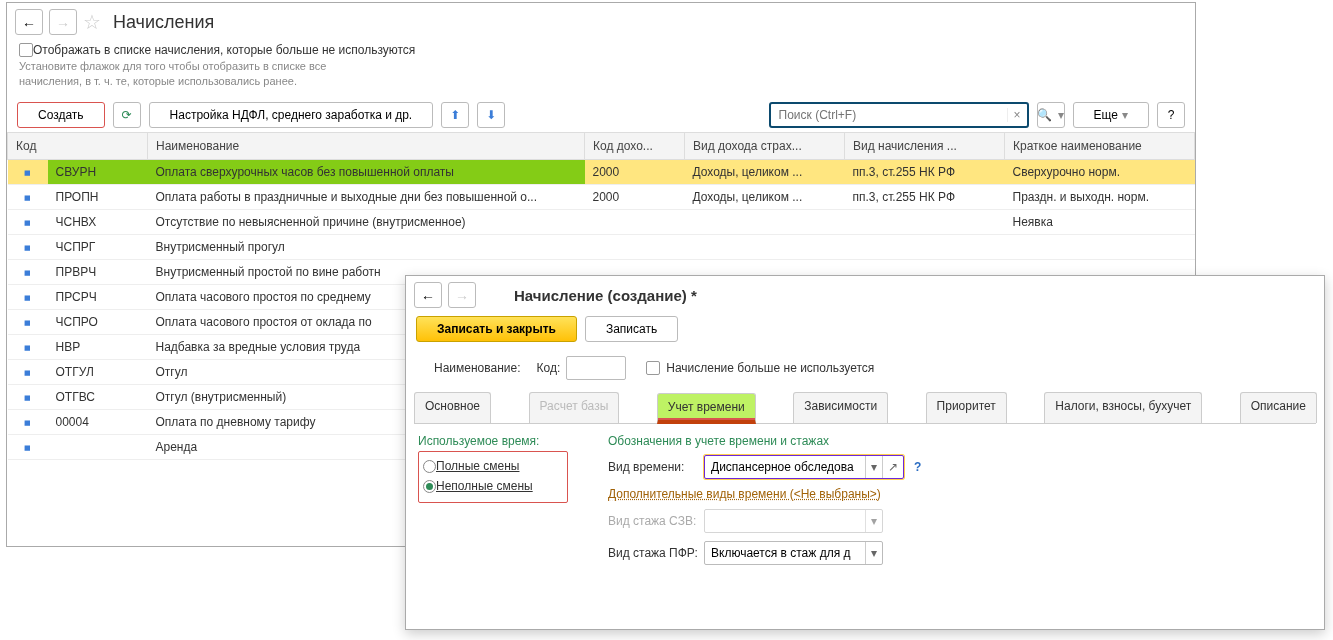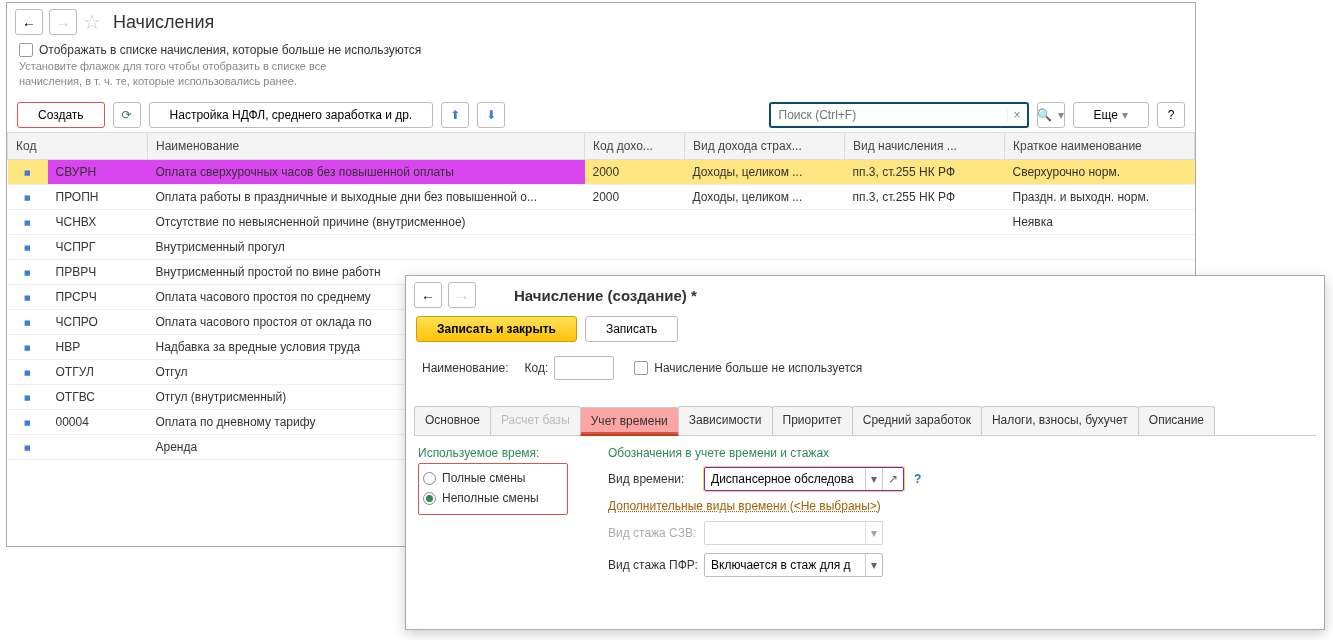--- a/index.html
+++ b/index.html
@@ -6,46 +6,46 @@
 body { font-family: Arial, sans-serif; font-size: 12px; color: #333; background: #fff; position: relative; width: 1333px; height: 640px; }
 .window { border: 1px solid #aaa; background: #fff; position: absolute; }
 .main-window { left: 6px; top: 2px; width: 1190px; height: 545px; }
 .toolbar { display: flex; align-items: center; padding: 6px 8px; gap: 6px; }
 .btn { background: #fff; border: 1px solid #bbb; border-radius: 3px; padding: 4px 20px; cursor: pointer; display: inline-flex; align-items: center; gap: 4px; height: 26px; font-size: 12px; }
 .btn.icon-only { padding: 4px 6px; width: 28px; justify-content: center; }
 .btn.red-border { border: 1px solid #d9534f; }
 .btn.yellow { background: linear-gradient(#ffe259,#ffc107); border: 1px solid #c9a200; font-weight: bold; }
 .star { color: #ccc; font-size: 20px; }
 .title { font-size: 18px; font-weight: normal; color: #333; margin-left: 6px; }
-.subrow { padding: 2px 12px; display: flex; align-items: center; gap: 6px; }
+.subrow { padding: 2px 12px; display: flex; align-items: center; }
 .subtext { color: #888; font-size: 11px; max-width: 350px; line-height: 1.4; padding: 0 12px 8px 12px; }
 .action-bar { display: flex; align-items: center; gap: 8px; padding: 4px 10px; }
 .action-bar .spacer { flex: 1; }
 .search-box { display: flex; align-items: center; border: 2px solid #0c4a6e; border-radius: 3px; height: 26px; width: 260px; }
 .search-box input { border: none; outline: none; padding: 0 8px; flex: 1; font-size: 12px; color: #888; background: transparent; }
 .search-box .clear { padding: 0 6px; color: #888; cursor: pointer; border-left: 1px solid #eee; }
 .tbl { width: 100%; border-collapse: collapse; }
 .tbl th { background: #f4f4f4; border: 1px solid #ddd; padding: 6px 8px; text-align: left; font-weight: normal; color: #444; }
 .tbl td { border-bottom: 1px solid #eee; padding: 5px 8px; white-space: nowrap; overflow: hidden; text-overflow: ellipsis; }
 .tbl tr.sel td { background: #ffe680; }
-.tbl tr.sel2 td:nth-child(2),.tbl tr.sel2 td:nth-child(3){ background: #d946ef; }
+.tbl tr.sel2 td:nth-child(2),.tbl tr.sel2 td:nth-child(3){ background: #84cc16; }
 .bullet { color: #3b7dd8; font-size: 10px; display: inline-block; transform: rotate(45deg); }
 .dialog { left: 405px; top: 275px; width: 920px; height: 355px; box-shadow: 0 4px 12px rgba(0,0,0,0.2); }
 .dlg-title { font-size: 15px; font-weight: bold; margin-left: 32px;}
-.form-row { display: flex; align-items: center; gap: 6px; padding: 6px 16px; }
+.form-row { display: flex; align-items: center; gap: 6px; padding: 6px 28px; }
 .form-row label { color: #333; }
 .text-input { border: 1px solid #bbb; border-radius: 2px; padding: 3px 6px; height: 24px; font-size: 12px; }
-.tabs { display: flex; border-bottom: 1px solid #ccc; margin: 20px 8px 0 8px; }
+.tabs { display: flex; border-bottom: 1px solid #ccc; margin: 6px 8px 0 8px; justify-content: space-between; }
 .tab { padding: 6px 10px; border: 1px solid #ccc; border-bottom: none; background: #f4f4f4; margin-right: -1px; cursor: pointer; border-radius: 3px 3px 0 0; font-size: 12px; }
 .tab.disabled { color: #bbb; }
-.tab.active { background: #fca5a5; border-bottom: 2px solid #c2410c; position: relative; top: 1px; }
+.tab.active { background: #bef264; border-bottom: 4px solid #c2410c; position: relative; top: 1px; }
 .tab.active.under { box-shadow: inset 0 -2px 0 #d9534f; }
 .tab-body { padding: 10px 12px; display: flex; gap: 40px; }
 .section-title { color: #2e8b57; margin-bottom: 3px; }
-.radio-row { display: flex; align-items: center; gap: 6px; padding: 3px 0; }
+.radio-row { display: flex; align-items: center; padding: 3px 0; text-decoration: underline; }
 .radio-outer { width: 13px; height: 13px; border: 1px solid #888; border-radius: 50%; display: inline-flex; align-items: center; justify-content: center; }
 .radio-outer.checked::after { content: ""; width: 7px; height: 7px; background: #2e8b57; border-radius: 50%; }
 .radio-group.hl { border: 1px solid #d9534f; padding: 4px 6px 6px 4px; border-radius: 2px; width: 150px;}
 .combo { display: inline-flex; align-items: center; border: 1px solid #bbb; border-radius: 2px; height: 24px; }
 .combo input { border: none; outline: none; padding: 0 6px; font-size: 12px; width: 160px; background: transparent; }
 .combo .cbtn { border-left: 1px solid #ccc; padding: 0 5px; color: #666; cursor: pointer; height: 100%; display: flex; align-items: center; }
 .combo.hl { border: 1px solid #6d28d9; box-shadow: 0 0 0 1px #ffcf4d; }
 .link { color: #a16207; text-decoration: underline dotted; cursor: pointer; }
 .qmark { color: #2a6cc2; font-weight: bold; margin-left:4px; cursor:pointer;}
 .chk { width:14px; height:14px; border:1px solid #999; border-radius:2px; display:inline-block;}
@@ -254,21 +254,20 @@
     <span class="chk" style="margin-left:14px"></span>
     <span>Начисление больше не используется</span>
   </div>
 
   <div class="tabs" id="tabs">
       <div class="tab">Основное</div>
       <div class="tab disabled">Расчет базы</div>
       <div class="tab active under">Учет времени</div>
       <div class="tab">Зависимости</div>
       <div class="tab">Приоритет</div>
-      <div class="tab">Средний заработок</div>
       <div class="tab">Налоги, взносы, бухучет</div>
       <div class="tab">Описание</div>
     </div>
 
   <div class="tab-body">
     <div>
       <div class="section-title">Используемое время:</div>
       <div class="radio-group hl">
         <div class="radio-row">
           <span class="radio-outer"></span>

